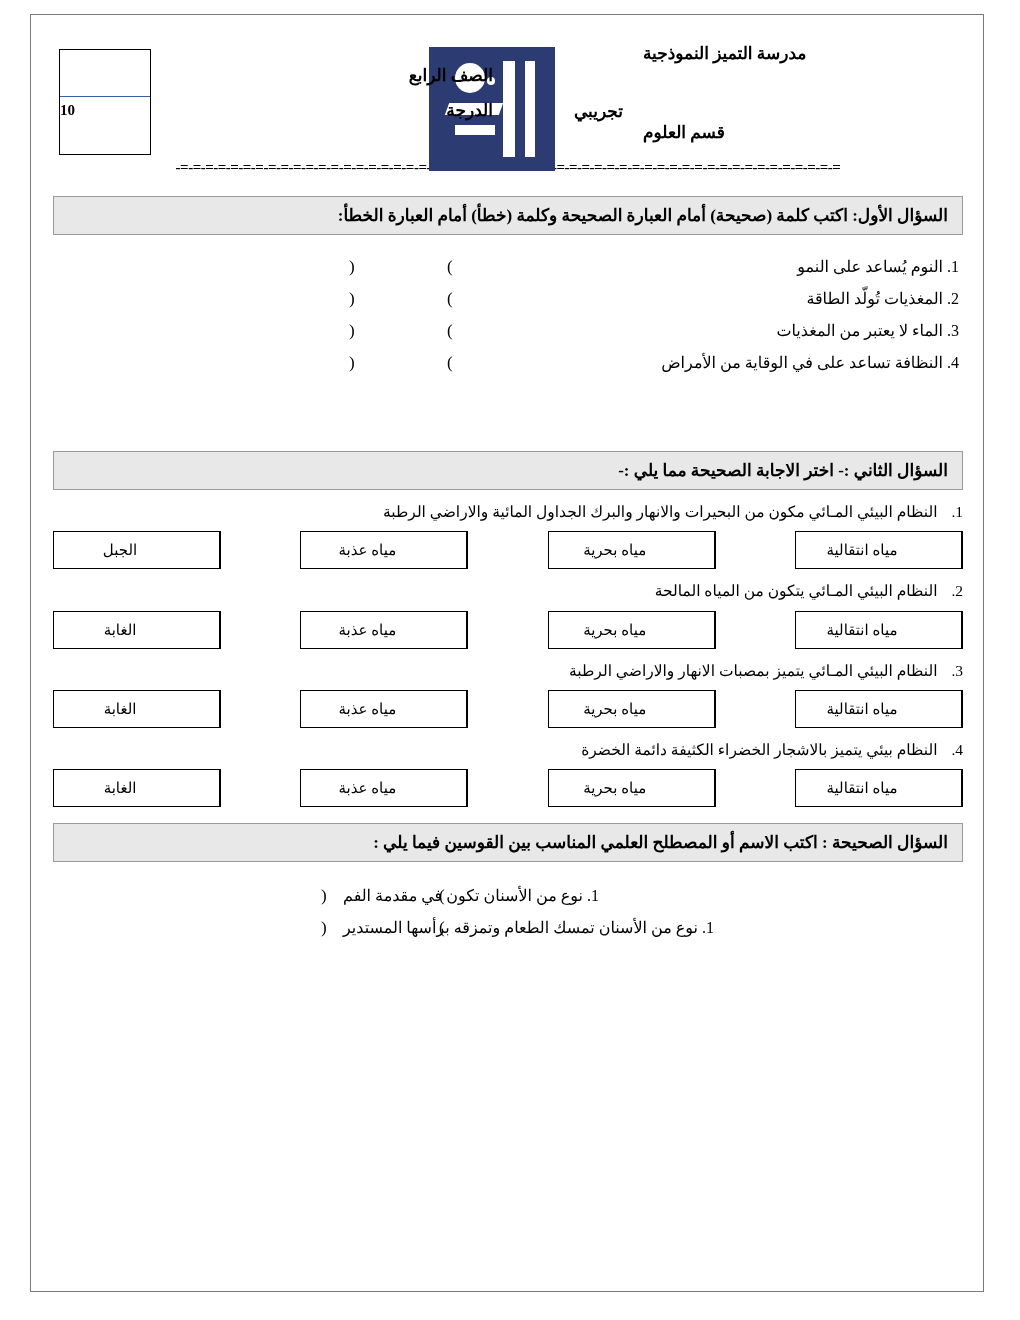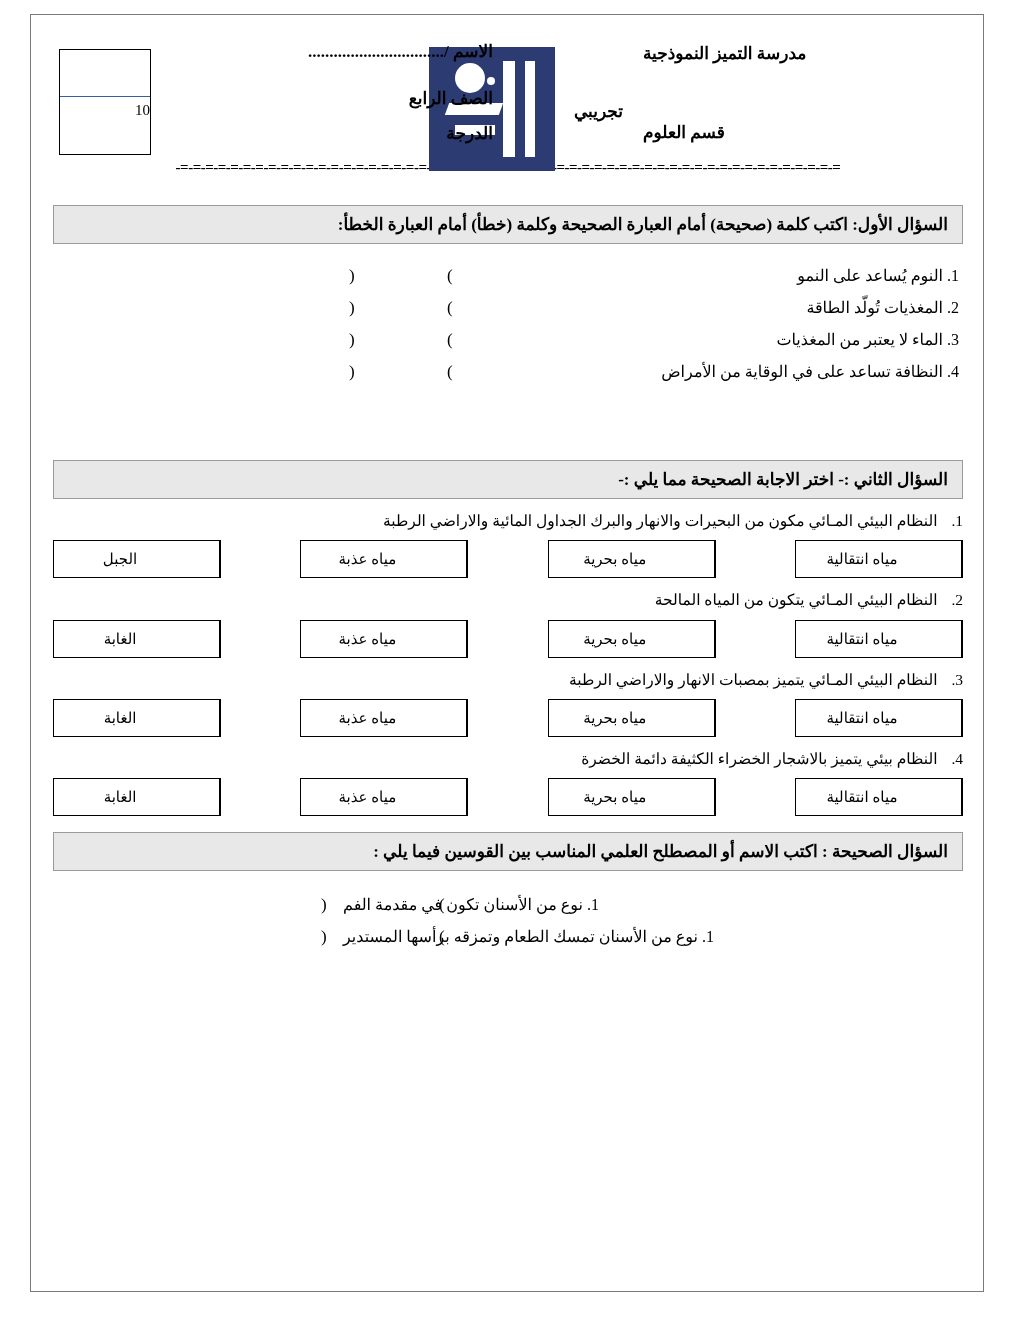--- a/index.html
+++ b/index.html
@@ -154,23 +154,23 @@
     top: 46px;
     width: 100%;
     height: 0;
     border-top: 1px solid #3b5f9e;
   }
   .mark-box .val {
     position: absolute;
     left: 0;
     top: 52px;
     width: 100%;
-    text-align: right;
+    text-align: left;
     font-size: 15px;
-    font-weight: normal;
+    font-weight: bold;
   }
 
   .dashrule {
     margin-top: 2px;
     font-size: 15px;
     font-weight: bold;
     letter-spacing: -0.5px;
     white-space: nowrap;
     overflow: hidden;
     height: 20px;
@@ -181,21 +181,21 @@
   
   .banner {
     background: #e8e8e8;
     border: 1px solid #9a9a9a;
     box-sizing: border-box;
     padding: 8px 14px;
     font-size: 17px;
     font-weight: bold;
     text-align: right;
   }
-  .banner.s1 { margin-top: 26px; }
+  .banner.s1 { margin-top: 17px; }
   .banner.s2 { margin-top: 0; }
   .banner.s3 { margin-top: 0; }
 
   .spacer-q2 { height: 66px; }
   .spacer-q3 { height: 12px; }
 
   
   .q1-list { margin-top: 22px; }
   .q1-row {
     position: relative;
@@ -306,21 +306,20 @@
       <div class="logo">
         <div class="dot"></div>
         <div class="swoosh"></div>
         <div class="swoosh2"></div>
         <div class="bar-v"></div>
         <div class="bar-v2"></div>
         <div class="tick"></div>
       </div>
 
       <div class="hdr-left">
-        <div class="row r1">الاسم /................................</div>
         <div class="row r2">الصف الرابع</div>
         <div class="row r3">الدرجة</div>
       </div>
 
       <div class="mark-box">
         <div class="divider"></div>
         <div class="val">10</div>
       </div>
     </div>
 

